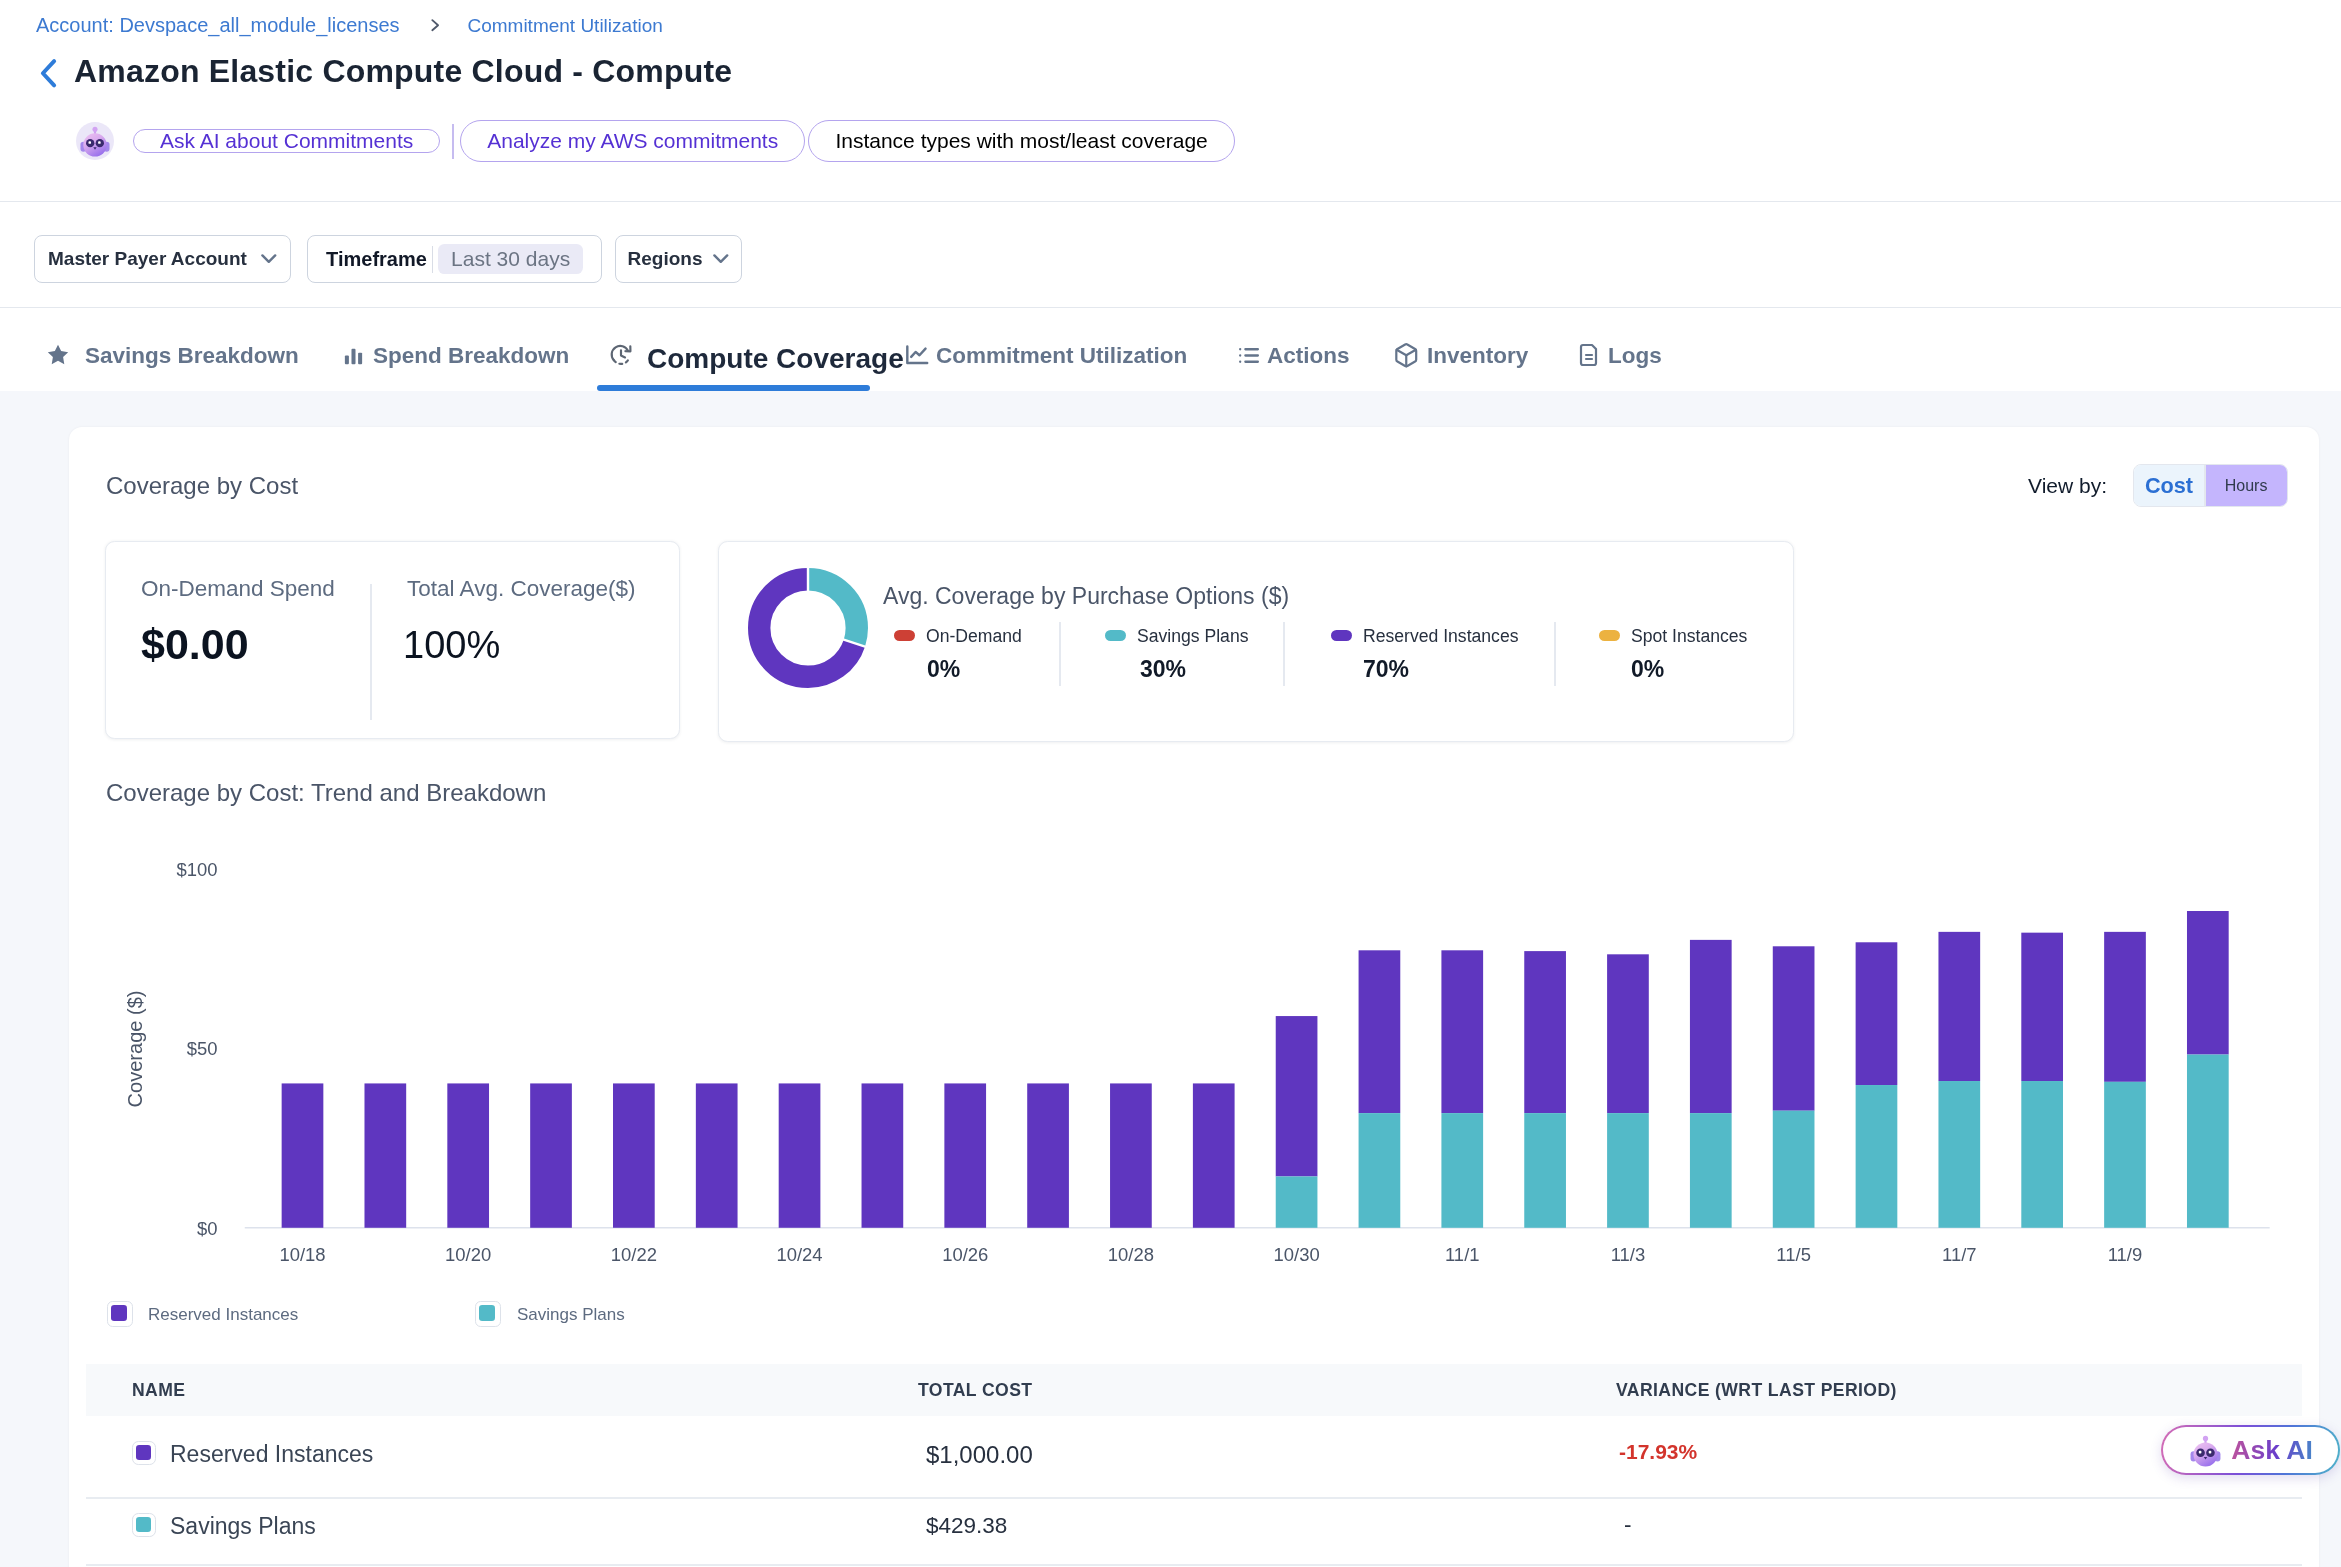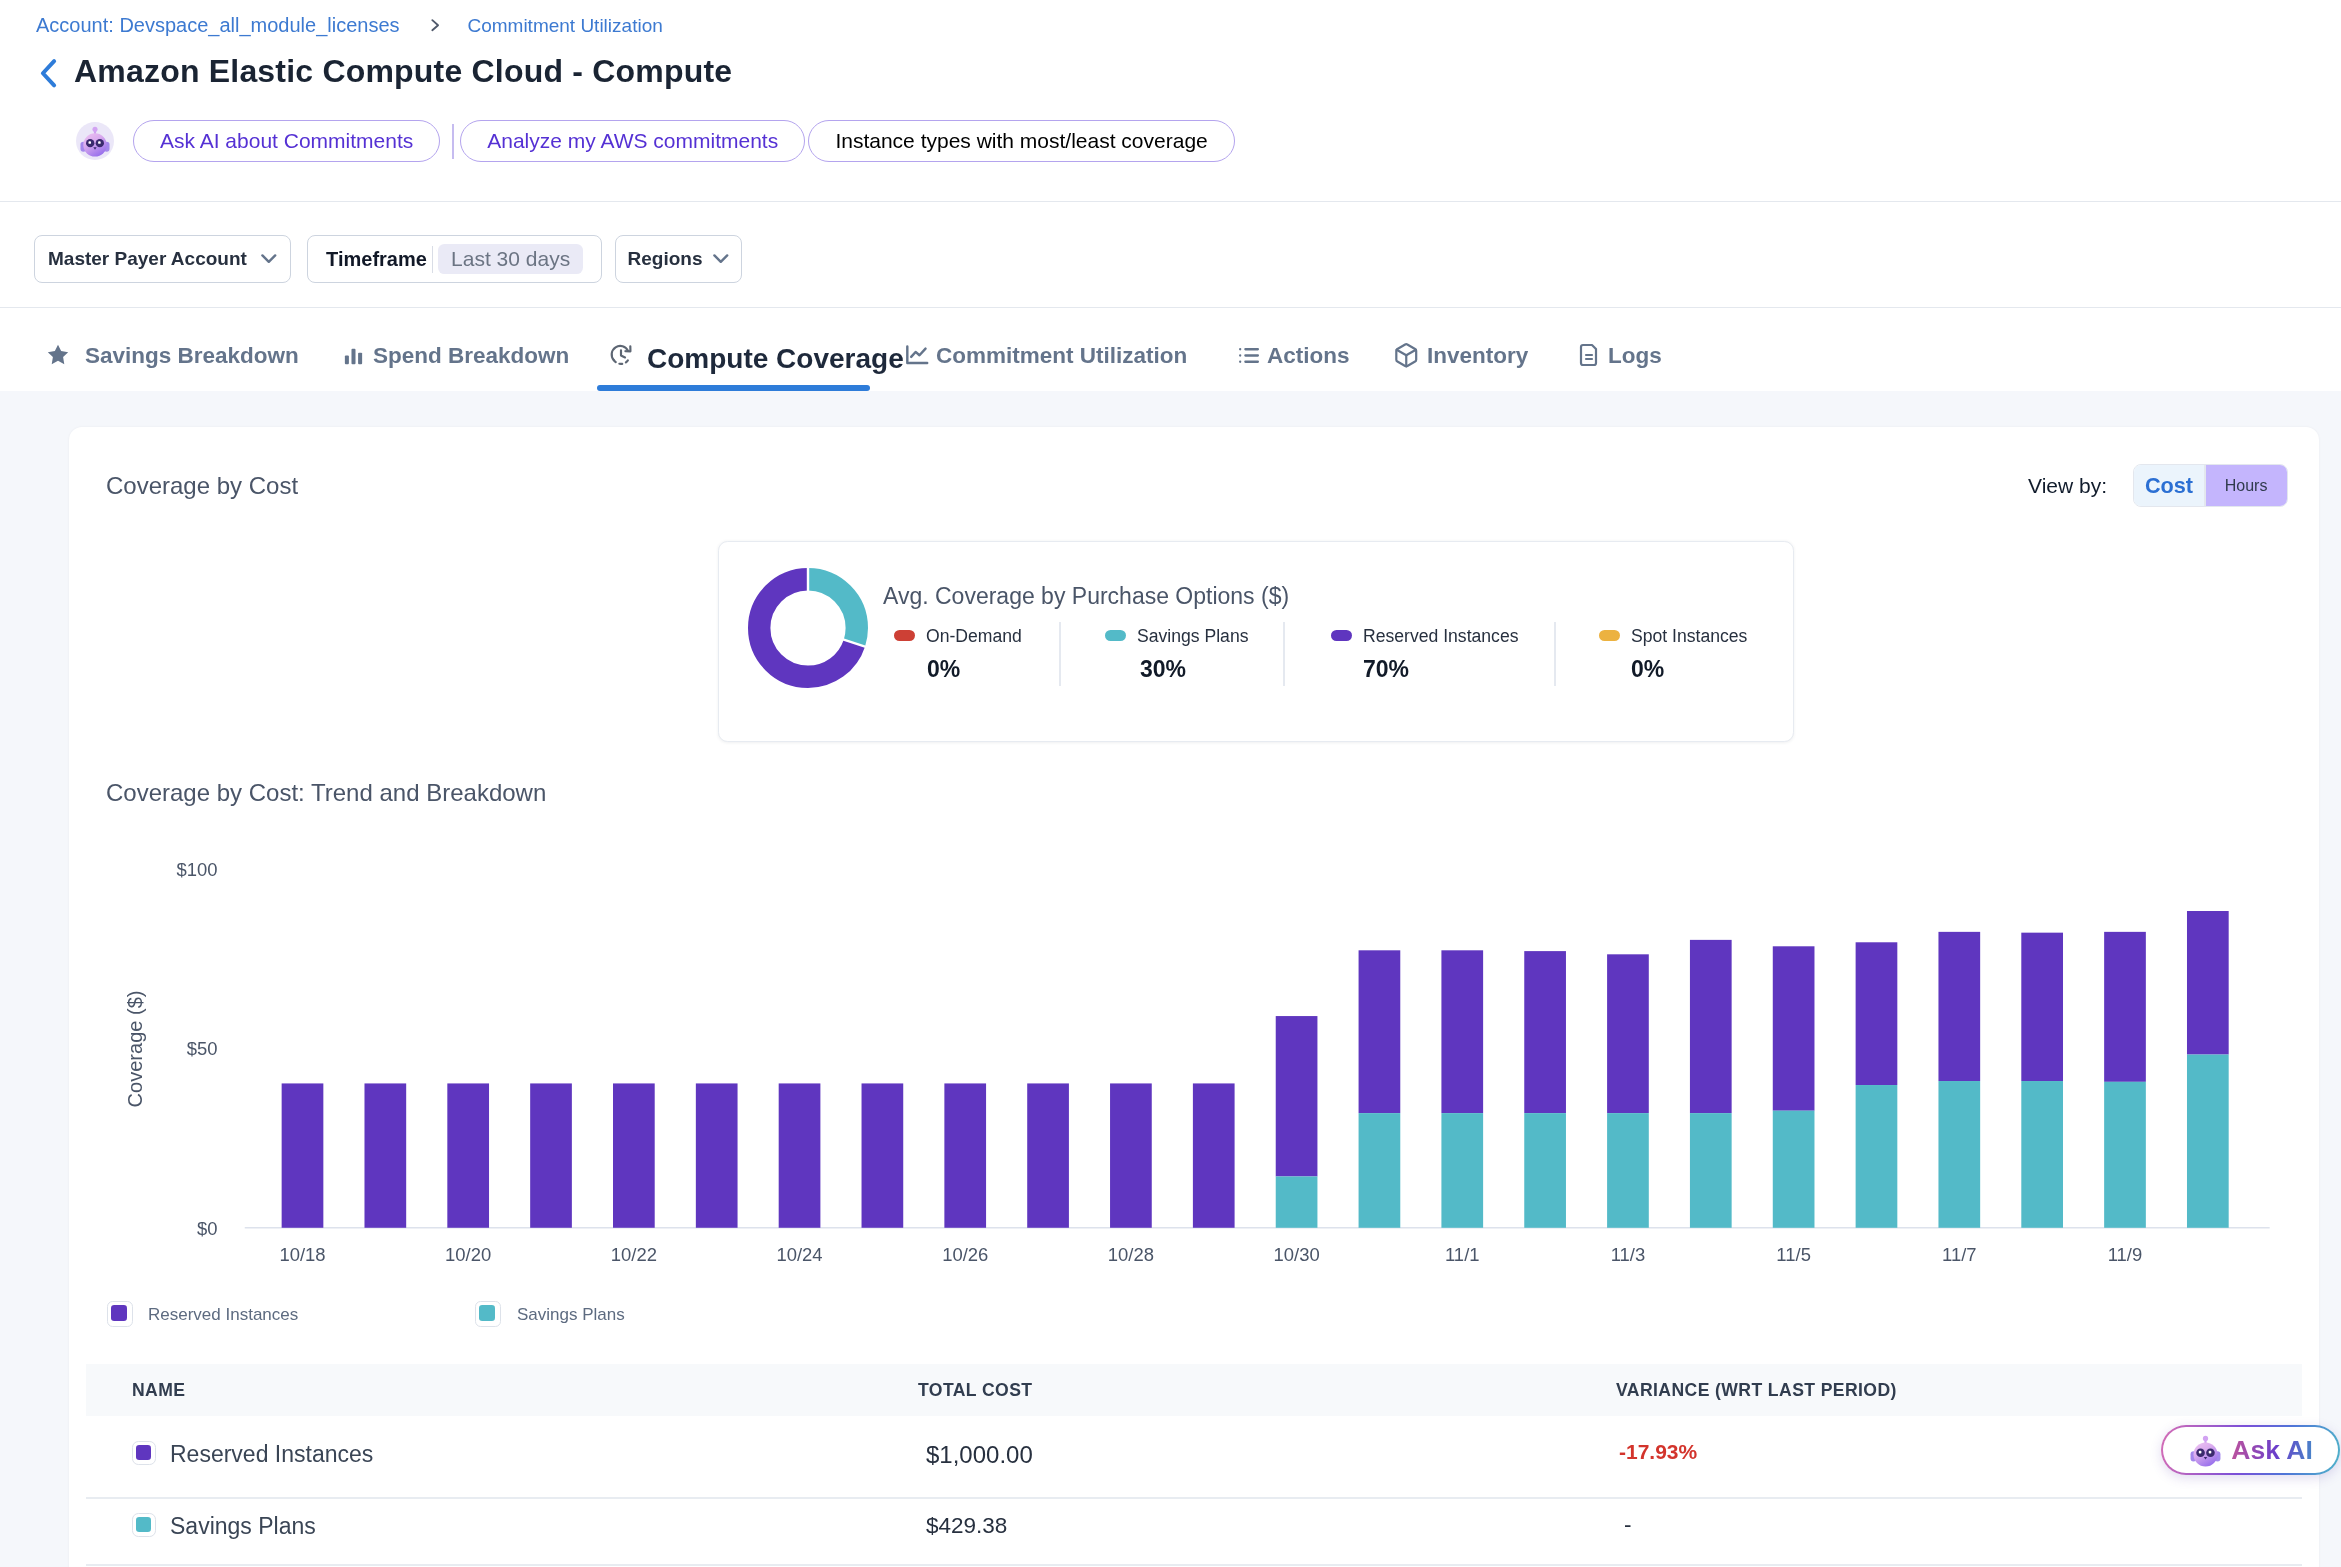--- a/index.html
+++ b/index.html
@@ -37,21 +37,21 @@
 <rect x="3.5" y="25" width="8" height="14" rx="4" fill="#a488ec"></rect>
 <rect x="36.5" y="25" width="8" height="14" rx="4" fill="#a488ec"></rect>
 <circle cx="24" cy="29.5" r="16.5" fill="url(#rg42)"></circle>
 <circle cx="17.2" cy="27" r="5.9" fill="#3a2a6e"></circle>
 <circle cx="30.8" cy="27" r="5.9" fill="#3a2a6e"></circle>
 <rect x="14.8" y="24.4" width="3.6" height="3.6" rx="1.2" fill="#fff"></rect>
 <rect x="28.4" y="24.4" width="3.6" height="3.6" rx="1.2" fill="#fff"></rect>
 <path d="M21.6 32.8 h4.8 l-2.4 3.4 z" fill="#3a2a6e"></path>
 </svg>
       </div>
-  <div class="flex" style="margin-left:19px;height:42px;padding:0 26px;border:1.6px solid #b4a4ee;border-radius:21.7px;color:#5531d4;font-size:21px;">Ask AI about Commitments</div>
+  <div class="flex" style="margin-left:19px;height:24px;padding:0 26px;border:1.6px solid #b4a4ee;border-radius:21.7px;color:#5531d4;font-size:21px;">Ask AI about Commitments</div>
   <div style="width:1.6px;height:35px;background:#c6bcf0;margin-left:12px;margin-right:6.4px;"></div>
   <div class="flex" style="height:42px;padding:0 26px;border:1.6px solid #b4a4ee;border-radius:21.7px;color:#5531d4;font-size:21px;">Analyze my AWS commitments</div>
   <div class="flex" style="margin-left:3.2px;height:42px;padding:2px 26px;border:1.6px solid #b4a4ee;border-radius:21.7px;color:#000000;font-size:21px;">Instance types with most/least coverage</div>
 </div>
 <div class="abs" style="left:0;top:201px;width:2342px;height:0.8px;background:#e4e8ee;"></div>
 
 <div class="abs flex" style="left:34px;top:235px;height:48px;">
   <div class="flex" style="height:48px;padding:0 13px 0 13px;border:1.6px solid #cdd4df;border-radius:8px;">
     <span style="font-size:19px;font-weight:600;color:#27303f;">Master Payer Account</span>
     <span style="margin-left:13px;display:flex;">
@@ -140,20 +140,27 @@
 
 <div class="abs flex" style="left:2028px;top:464px;height:43px;">
   <span style="font-size:21px;color:#111c2c;">View by:</span>
   <div class="flex" style="margin-left:26px;height:43px;border:1.6px solid #e3e7ee;border-radius:8px;overflow:hidden;">
     <div class="flex" style="height:100%;width:70px;background:#ebf4fc;font-size:21.7px;font-weight:700;color:#2b6fd3;justify-content:center;">Cost</div>
     <div style="width:1.6px;height:100%;background:#e3e7ee;"></div>
     <div class="flex" style="height:100%;width:81px;background:#c4b5fd;font-size:16px;color:#303b4d;justify-content:center;">Hours</div>
   </div>
 </div>
 
+<div class="abs" style="left:105px;top:541px;width:575px;height:198px;background:#fff;border:0.8px solid #e7ebf1;border-radius:9.6px;box-shadow:0 0.8px 3.2px rgba(30,41,59,0.07);">
+  <div class="abs" style="left:35px;top:34px;font-size:22.5px;color:#5d6b80;">On-Demand Spend</div>
+  <div class="abs" style="left:35px;top:78px;font-size:43px;font-weight:700;color:#0b1320;">$0.00</div>
+  <div class="abs" style="left:264px;top:42px;width:1.6px;height:136px;background:#e5e9f0;"></div>
+  <div class="abs" style="left:301px;top:34px;font-size:22.5px;color:#5d6b80;">Total Avg. Coverage($)</div>
+  <div class="abs" style="left:297px;top:82px;font-size:38px;font-weight:400;color:#0b1320;">100%</div>
+</div>
 
 <div class="abs" style="left:718px;top:541px;width:1076px;height:201px;background:#fff;border:0.8px solid #e7ebf1;border-radius:9.6px;box-shadow:0 0.8px 3.2px rgba(30,41,59,0.07);"></div>
 <svg class="abs" style="left:744px;top:564px;" width="128" height="128" viewBox="0 0 160 160">
   <g transform="rotate(-90 80 80)">
   <circle cx="80" cy="80" r="61" fill="none" stroke="#53bac8" stroke-width="28" stroke-dasharray="114.98 268.29"></circle>
   <circle cx="80" cy="80" r="61" fill="none" stroke="#5f36bf" stroke-width="28" stroke-dasharray="268.29 114.98" stroke-dashoffset="-114.98"></circle>
   </g>
   <line x1="80" y1="4" x2="80" y2="34" stroke="#fff" stroke-width="3"></line>
   <line x1="122.8" y1="93.9" x2="153.2" y2="103.8" stroke="#fff" stroke-width="3"></line>
 </svg>

